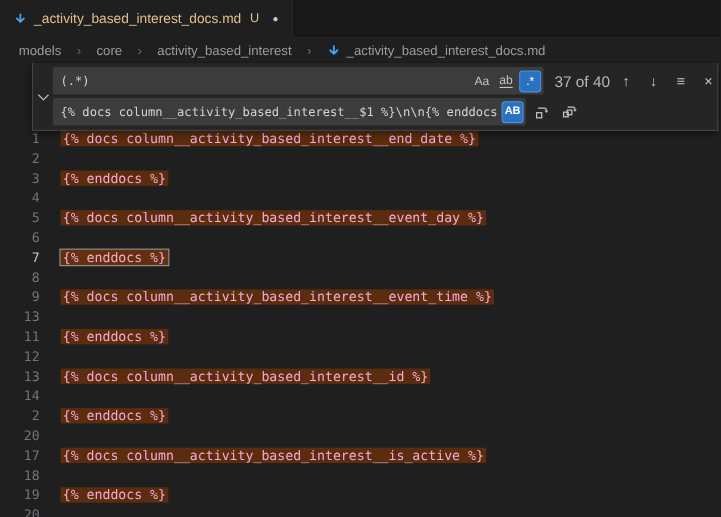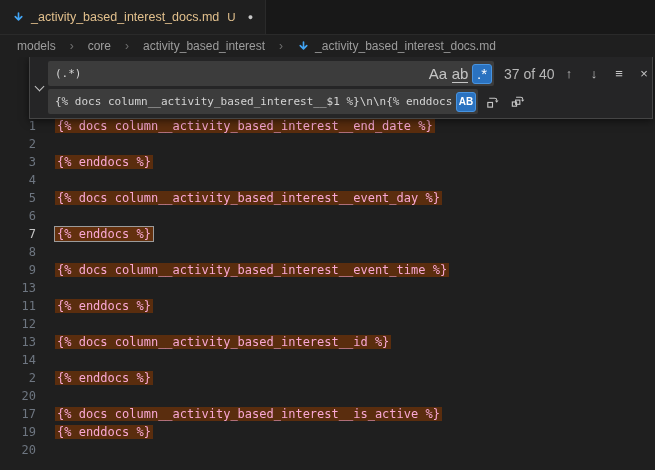--- a/index.html
+++ b/index.html
@@ -47,21 +47,21 @@
   .chev { width:7px; height:7px; border-right:1.5px solid #c5c5c5; border-bottom:1.5px solid #c5c5c5; transform:rotate(45deg); margin-top:-2px; }
   .fw-rows { margin-left:18px; display:flex; flex-direction:column; gap:3px; }
   .fw-row { display:flex; align-items:center; gap:4px; height:25px; }
   .fw-input { background:#3c3c3c; height:25px; display:flex; align-items:center; border-radius:2px; padding-left:7px; flex:none; }
   .find-input { width:446px; }
   .replace-input { width:430px; }
   .fw-input .text { font-family:"DejaVu Sans Mono","Liberation Mono",monospace; font-size:11px; color:#d4d4d4; flex:1; white-space:pre; overflow:hidden; }
   .opt {
     width:20px; height:20px; flex:none; margin-right:2px;
     display:flex; align-items:center; justify-content:center;
-    font-size:15px; color:#c5c5c5; border-radius:3px; cursor:pointer;
+    font-size:11px; color:#c5c5c5; border-radius:3px; cursor:pointer;
   }
   .opt.active { background:#2a72c0; border:1px solid #4894e0; color:#ffffff; }
   .opt .ul { border-bottom:1px solid #c5c5c5; }
   .opt-ab { font-size:10px; font-weight:bold; }
   .count { font-size:14px; color:#b8b8b8; margin-left:6px; white-space:nowrap; }
   .iconbtn {
     width:21px; height:21px; flex:none; border-radius:3px; cursor:pointer;
     display:flex; align-items:center; justify-content:center;
     color:#c5c5c5; font-size:13px;
   }
@@ -220,20 +220,24 @@
         </div>
         <div class="line">
           <span class="ln">20</span>
           <span class="code"></span>
         </div>
         <div class="line">
           <span class="ln">17</span>
           <span class="code"><span class="match">{% docs column__activity_based_interest__is_active %}</span></span>
         </div>
         <div class="line">
+          <span class="ln">18</span>
+          <span class="code"></span>
+        </div>
+        <div class="line">
           <span class="ln">19</span>
           <span class="code"><span class="match">{% enddocs %}</span></span>
         </div>
         <div class="line">
           <span class="ln">20</span>
           <span class="code"></span>
         </div>
       </div>
   </div>
 

